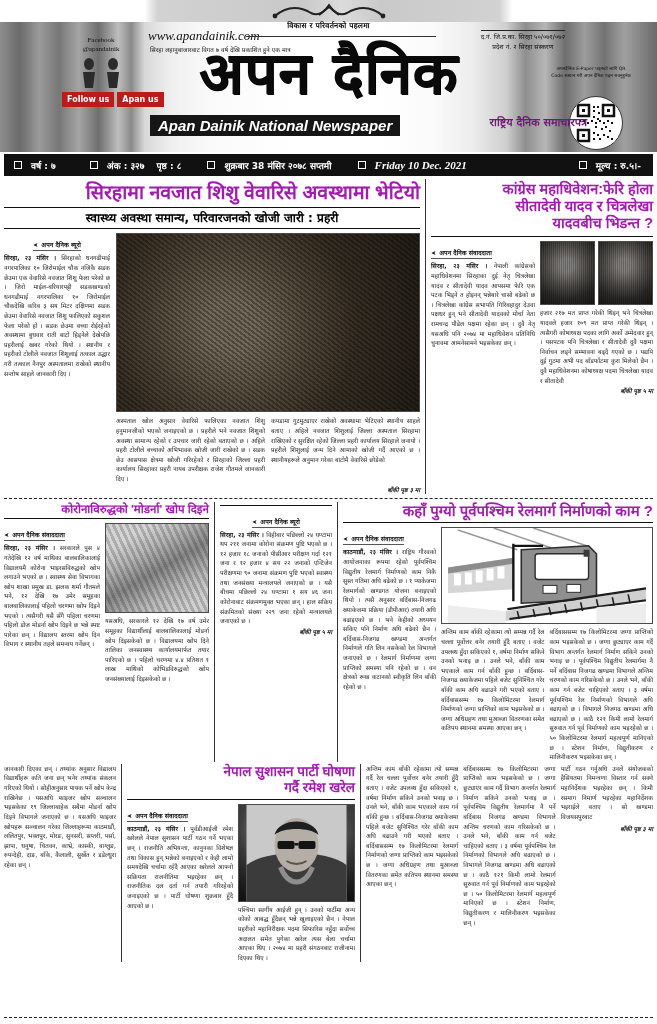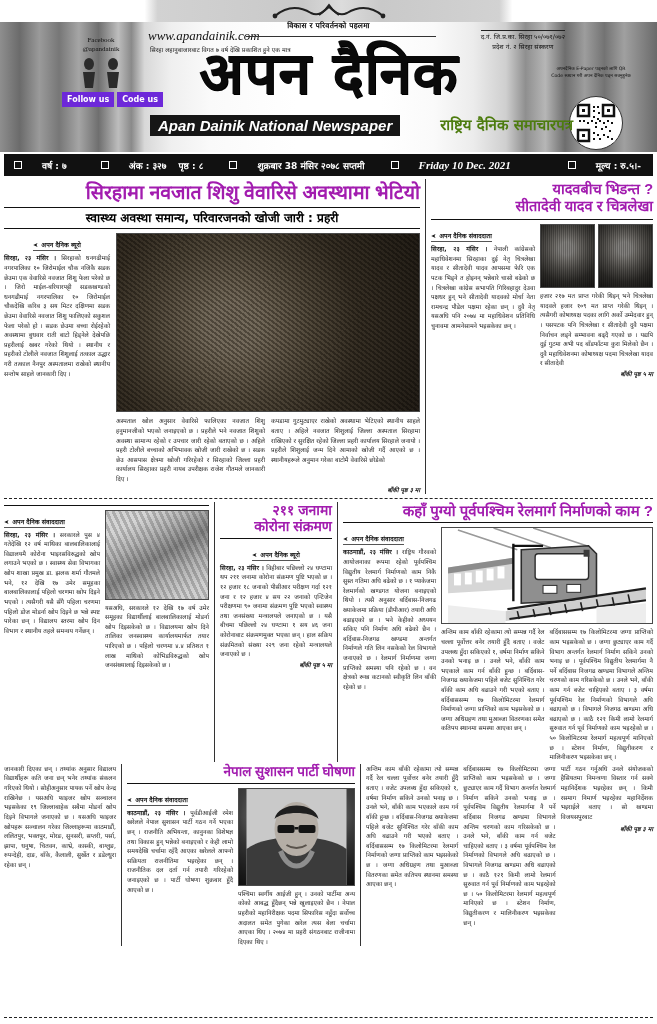--- a/index.html
+++ b/index.html
@@ -53,48 +53,48 @@
     background:#fff;border:1px solid #333;overflow:hidden;
   }
   .qr-inner{position:absolute;left:6px;top:6px;width:40px;height:40px;}
   .fb-label{
     position:absolute;left:70px;top:36px;width:62px;text-align:center;
     font-family:"Liberation Serif",serif;font-size:7px;line-height:1.35;color:#111;
   }
   .fb-figs{position:absolute;left:74px;top:56px;width:56px;height:34px;}
   .social-btns{position:absolute;left:62px;top:92px;display:flex;gap:3px;}
   .social-btns span{
-    background:#6d28d9;color:#fff;font-family:"DejaVu Sans",sans-serif;
+    background:#b91c1c;color:#fff;font-family:"DejaVu Sans",sans-serif;
     font-size:8px;font-weight:bold;padding:3px 5px;display:inline-block;
   }
   .paper-title{
     position:absolute;left:50%;top:44px;transform:translateX(-50%);
     font-family:"DejaVu Sans",sans-serif;font-weight:bold;font-size:58px;
     letter-spacing:1px;color:#0a0a0a;white-space:nowrap;line-height:1;
     text-shadow:1px 1px 0 #000;
   }
   .eng-name{
     position:absolute;left:150px;top:115px;
     background:#161616;color:#fff;padding:2px 8px;
     font-family:"Liberation Sans",sans-serif;font-style:italic;font-weight:bold;font-size:15px;
     white-space:nowrap;
   }
   .np-sub{
-    position:absolute;right:84px;top:114px;
-    font-family:"DejaVu Sans",sans-serif;font-weight:bold;font-size:15px;color:#4d7c0f;white-space:nowrap;
+    position:absolute;right:70px;top:114px;
+    font-family:"DejaVu Sans",sans-serif;font-weight:bold;font-size:11px;color:#701a75;white-space:nowrap;
   }
 
   
   .infobar{
     position:relative;margin:2px 4px 0 4px;background:#111;color:#fff;
     height:22px;display:flex;align-items:center;
     border:2px solid #111;box-sizing:border-box;
   }
   .infobar .cell{
-    display:flex;align-items:center;gap:20px;
+    display:flex;align-items:center;gap:9px;
     font-family:"DejaVu Sans",sans-serif;font-size:9px;font-weight:bold;white-space:nowrap;
   }
   .infobar .cell.eng{font-family:"Liberation Serif",serif;font-style:italic;font-weight:bold;font-size:11px;}
   .sq{width:6px;height:6px;border:1px solid #fff;display:inline-block;}
 
   
   .hl{
     font-family:Liberation Sans, sans-serif;font-weight:bold;color:#a21caf;
     text-align:right;line-height:1.18;
   }
@@ -225,21 +225,21 @@
       <g fill="#2b2b2b">
         <ellipse cx="15" cy="8" rx="5" ry="6"></ellipse>
           <path d="M9 16 h12 l-2 16 h-8 z"></path>
         <ellipse cx="39" cy="8" rx="5" ry="6"></ellipse>
           <path d="M33 16 h12 l-2 16 h-8 z"></path>
       </g>
     </svg>
 
     <div class="social-btns">
       <span>Follow us</span>
-      <span>Code us</span>
+      <span>Apan us</span>
     </div>
 
     <div class="paper-title">अपन दैनिक</div>
     <div class="eng-name">Apan Dainik National Newspaper</div>
     <div class="np-sub">राष्ट्रिय दैनिक समाचारपत्र</div>
   </div>
 
   <div class="infobar">
     <div class="cell" style="margin-left:8px;">
       <i class="sq"></i>
@@ -296,22 +296,23 @@
           </div>
         </div>
       </div>
       <div class="jump">बाँकी पृष्ठ ३ मा</div>
     </div>
 
     <div class="vrule" style="margin:0 5px;"></div>
 
     <div style="flex:1;">
       <div class="hl" style="font-size:14.5px;padding-top:2px;">
+        <div>कांग्रेस महाधिवेशन:फेरि होला</div>
+        <div>सीतादेवी यादव र चित्रलेखा</div>
         <div>यादवबीच भिडन्त ?</div>
-        <div>सीतादेवी यादव र चित्रलेखा</div>
       </div>
       <div class="rule-h" style="margin:4px 0 4px 0;"></div>
 
       <div style="display:flex;gap:5px;">
         <div style="width:104px;">
           <div style="margin-bottom:2px;">
             <span class="byline">
               <span class="arw">➤</span><span>अपन दैनिक संवाददाता</span>
             </span>
           </div>
@@ -331,20 +332,21 @@
       <div class="jump">बाँकी पृष्ठ ५ मा</div>
     </div>
   </div>
 
   <div class="rule-dash" style="margin:4px 4px 0 4px;"></div>
 
   <div style="display:flex;margin:3px 4px 0 4px;">
 
     <div style="width:205px;">
       <div class="hl" style="font-size:11.6px;">
+        <div>कोरोनाविरुद्धको 'मोडर्ना' खोप दिइने</div>
       </div>
       <div class="rule-h" style="margin:3px 0 4px 0;"></div>
       <div style="display:flex;gap:5px;">
         <div style="width:96px;">
           <div style="margin-bottom:2px;">
             <span class="byline">
               <span class="arw">➤</span><span>अपन दैनिक संवाददाता</span>
             </span>
           </div>
           <div class="body">
@@ -355,24 +357,20 @@
         <div style="flex:1;">
           <div class="photo ph-vax" style="height:88px;"></div>
           <div class="body" style="margin-top:3px;">यसअघि, सरकारले १२ देखि १७ वर्ष उमेर समूहका विद्यार्थीलाई बालबालिकालाई मोडर्ना खोप दिइसकेको छ । विद्यालयमा खोप दिने तालिका जनस्वास्थ्य कार्यालयमार्फत तयार पारिएको छ । पहिलो चरणमा ४.४ प्रतिशत १ लाख माथिको कोभिडविरुद्धको खोप जनसंख्यालाई दिइसकेको छ ।</div>
         </div>
       </div>
     </div>
 
     <div class="vrule" style="margin:0 5px;"></div>
 
     <div style="width:112px;">
-      <div class="hl" style="font-size:14px;">
-        <div>२११ जनामा</div>
-        <div>कोरोना संक्रमण</div>
-      </div>
       <div class="rule-h" style="margin:3px 0 4px 0;"></div>
       <div style="text-align:center;margin-bottom:2px;">
         <span class="byline">
           <span class="arw">➤</span><span>अपन दैनिक ब्यूरो</span>
         </span>
       </div>
       <div class="body">
         <b>सिरहा, २३ मंसिर ।</b>
         <span>विहीबार पछिल्लो २४ घण्टामा थप २११ जनामा कोरोना संक्रमण पुष्टि भएको छ । १२ हजार १८ जनाको पीसीआर परीक्षण गर्दा १२१ जना र १२ हजार ४ सय २२ जनाको एन्टिजेन परीक्षणमा ९० जनामा संक्रमण पुष्टि भएको स्वास्थ्य तथा जनसंख्या मन्त्रालयले जनाएको छ । यसै बीचमा पछिल्लो २४ घण्टामा १ सय ४६ जना कोरोनाबाट संक्रमणमुक्त भएका छन् । हाल सक्रिय संक्रमितको संख्या २२९ जना रहेको मन्त्रालयले जनाएको छ ।</span>
       </div>
@@ -452,20 +450,21 @@
 
     <div style="width:112px;">
       <div class="body">जानकारी दिएका छन् । तथ्यांक अनुसार विद्यालय विद्यार्थीहरू कति जना छन् भनेर तथ्यांक संकलन गरिएको थियो । सोहीअनुसार पायक पर्ने खोप केन्द्र राखिनेछ । यसअघि फाइजर खोप सञ्चालन भइसकेका १९ जिल्लाबाहेक सबैमा मोडर्ना खोप दिइने विभागले जनाएको छ । यसअघि फाइजर खोपहरू सञ्चालन गरेका जिल्लाहरूमा काठमाडौं, ललितपुर, भक्तपुर, मोरङ, सुनसरी, सप्तरी, पर्सा, झापा, धनुषा, चितवन, काभ्रे, कास्की, बाग्लुङ, रुपन्देही, दाङ, बाँके, कैलाली, सुर्खेत र डडेल्धुरा रहेका छन् ।</div>
     </div>
 
     <div class="vrule" style="margin:0 5px;"></div>
 
     <div style="width:228px;">
       <div class="hl" style="font-size:13.5px;">
         <div>नेपाल सुशासन पार्टी घोषणा</div>
+        <div>गर्दै रमेश खरेल</div>
       </div>
       <div class="rule-h" style="margin:3px 0 4px 0;"></div>
       <div style="display:flex;gap:5px;">
         <div style="width:106px;">
           <div style="margin-bottom:2px;">
             <span class="byline">
               <span class="arw">➤</span><span>अपन दैनिक संवाददाता</span>
             </span>
           </div>
           <div class="body">

